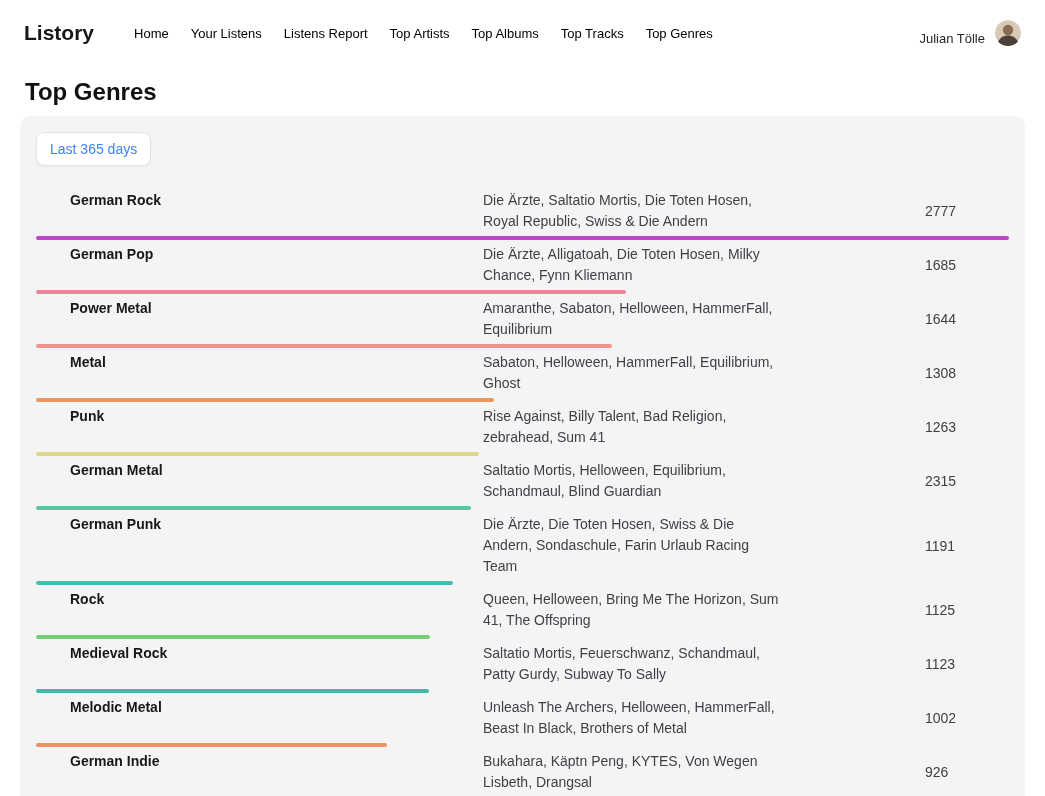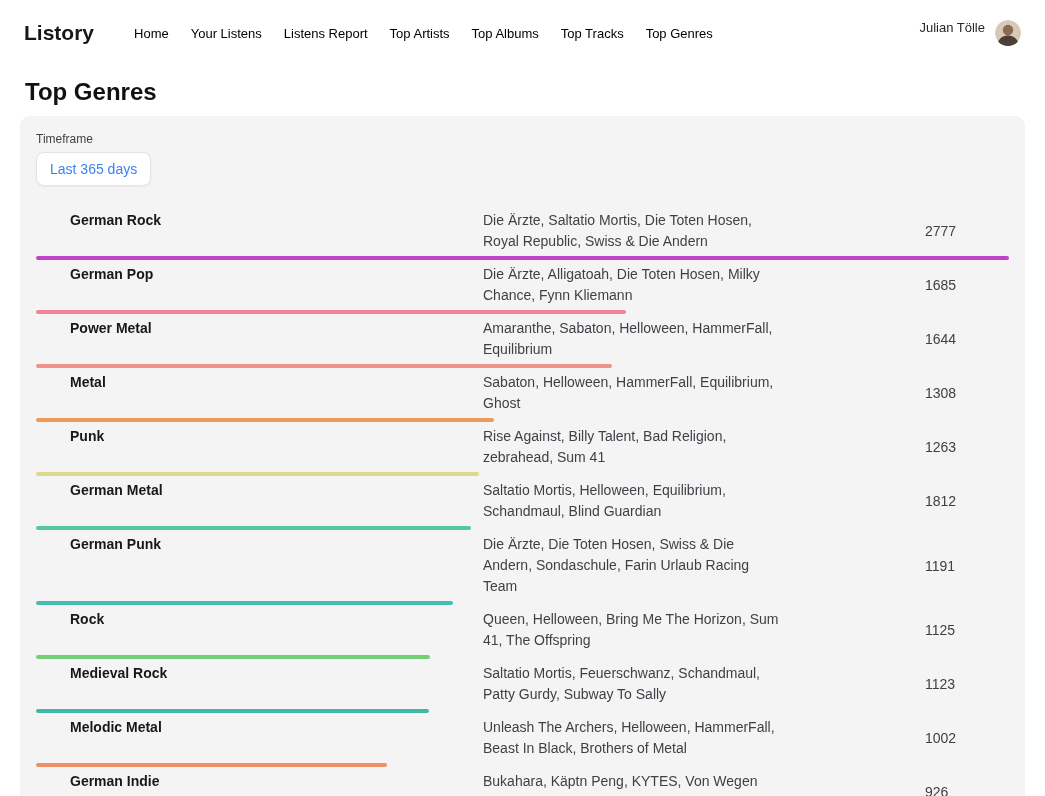--- a/index.html
+++ b/index.html
@@ -23,21 +23,21 @@
     cursor: pointer;
   }
   .nav-links { display: flex; gap: 22px; margin-left: 40px; }
   .nav-link {
     font-size: 13px;
     color: #000000;
     text-decoration: none;
     cursor: pointer;
     white-space: nowrap;
   }
-  .nav-right { margin-left: auto; display: flex; align-items: flex-start; gap: 10px; }
+  .nav-right { margin-left: auto; display: flex; align-items: flex-end; gap: 10px; }
   .user-name { font-size: 13px; color: #27272a; cursor: pointer; }
   .avatar {
     width: 26px; height: 26px;
     border-radius: 50%;
     overflow: hidden;
     display: inline-block;
     cursor: pointer;
     flex: 0 0 auto;
   }
   .page { padding: 0 20px; }
@@ -124,21 +124,20 @@
         <path d="M2 26 C3 17.5 9 15.5 13 15.5 C17 15.5 23 17.5 24 26 Z" fill="#4a4038"></path>
       </svg>
     </span>
   </div>
 </header>
 
 <main class="page">
   <h1 class="page-title">Top Genres</h1>
 
   <section class="panel">
-    <div class="tf-label">Timeframe</div>
     <button class="tf-button">Last 365 days</button>
 
     <div class="genre-table">
   <div class="row">
     <div class="genre">German Rock</div>
     <div class="artists">Die Ärzte, Saltatio Mortis, Die Toten Hosen, Royal Republic, Swiss &amp; Die Andern</div>
     <div class="count">2777</div>
     <div class="bar" style="width: 100%; background: rgb(193, 67, 200);"></div>
   </div>
 
@@ -166,21 +165,21 @@
   <div class="row">
     <div class="genre">Punk</div>
     <div class="artists">Rise Against, Billy Talent, Bad Religion, zebrahead, Sum 41</div>
     <div class="count">1263</div>
     <div class="bar" style="width: 45.4807%; background: rgb(220, 217, 142);"></div>
   </div>
 
   <div class="row">
     <div class="genre">German Metal</div>
     <div class="artists">Saltatio Mortis, Helloween, Equilibrium, Schandmaul, Blind Guardian</div>
-    <div class="count">1812</div>
+    <div class="count">2315</div>
     <div class="bar" style="width: 44.7245%; background: rgb(87, 199, 157);"></div>
   </div>
 
   <div class="row">
     <div class="genre">German Punk</div>
     <div class="artists">Die Ärzte, Die Toten Hosen, Swiss &amp; Die Andern, Sondaschule, Farin Urlaub Racing Team</div>
     <div class="count">1191</div>
     <div class="bar" style="width: 42.888%; background: rgb(67, 189, 176);"></div>
   </div>
 

